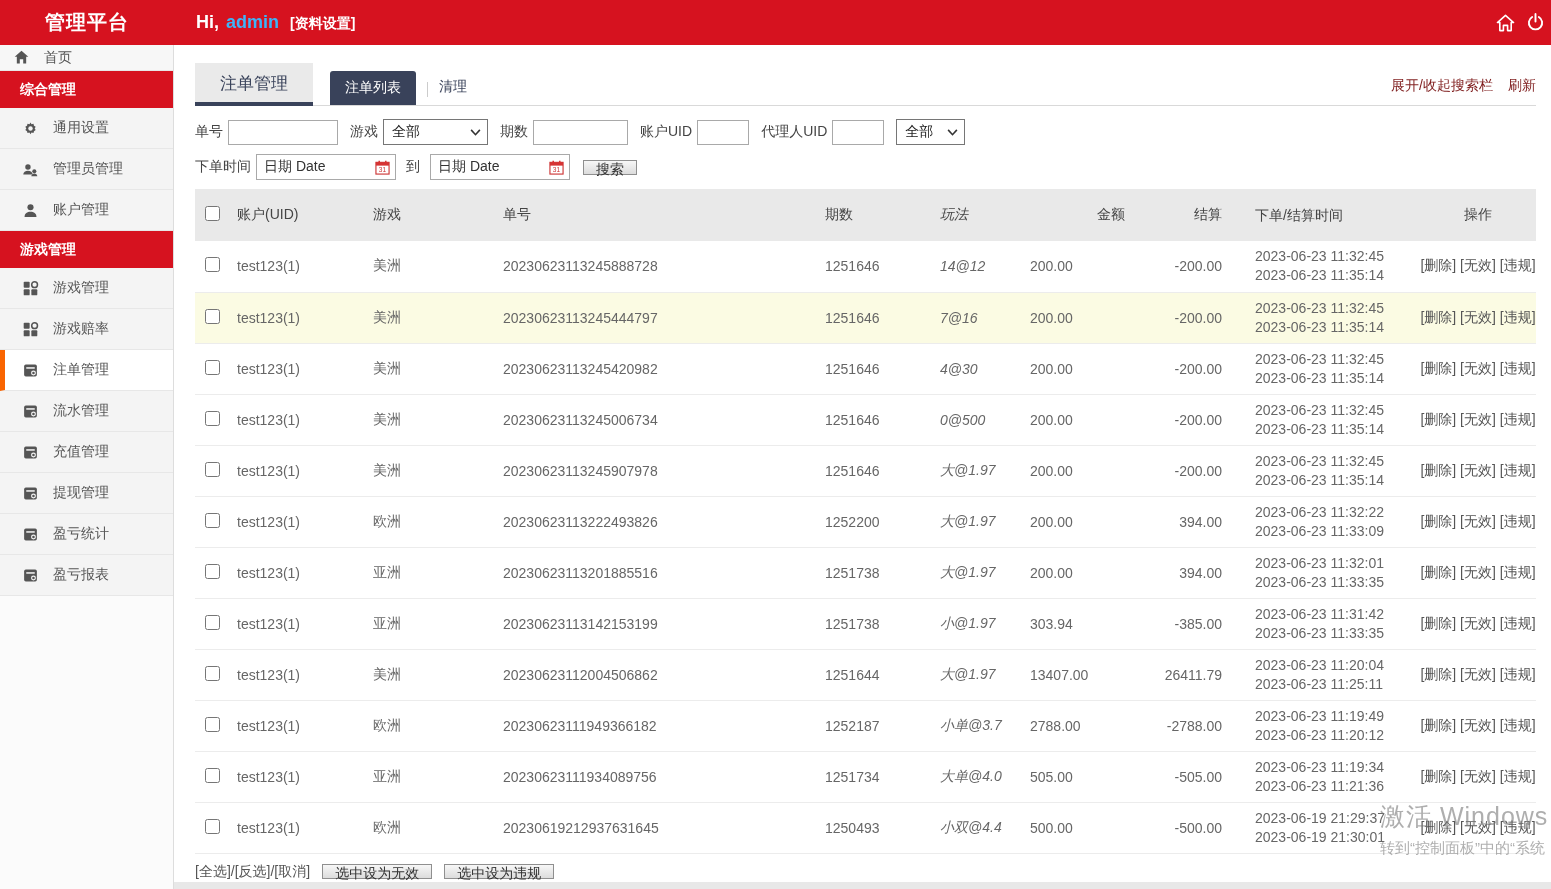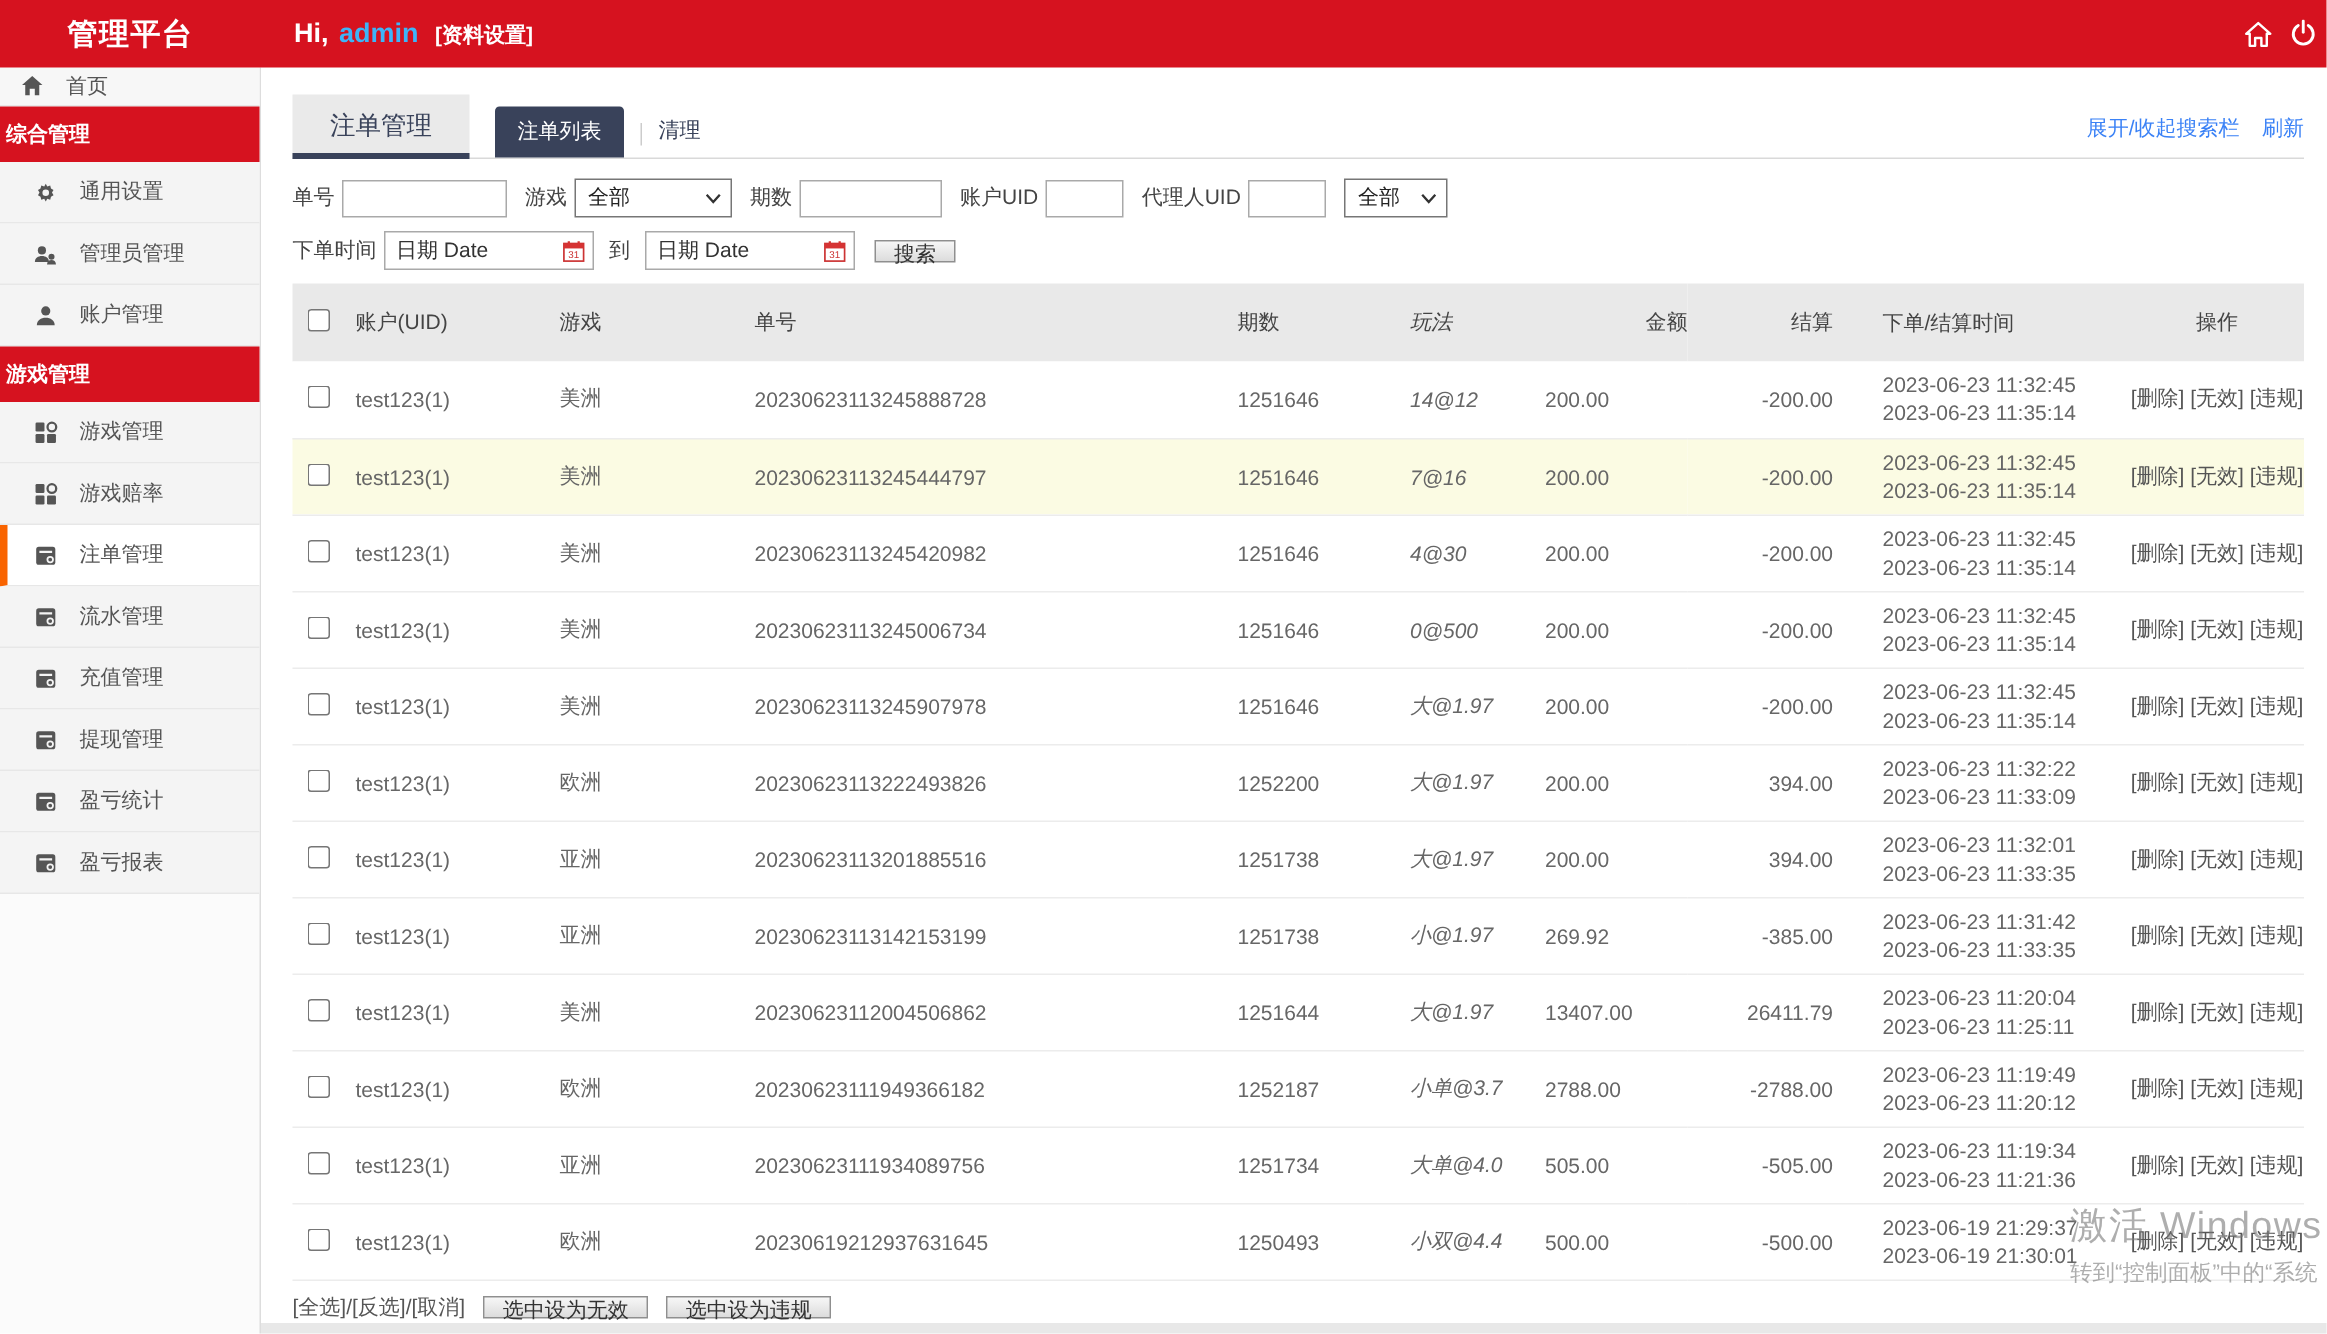--- a/index.html
+++ b/index.html
@@ -18,38 +18,38 @@
   .top-icons svg { display:block; cursor:pointer; }
 
   
   .sidebar { position:absolute; top:45px; left:0; width:174px; height:844px;
     background:#fbfbfb; border-right:1px solid #ddd; }
   .sb-item { height:41px; display:flex; align-items:center; gap:14px; padding-left:22px;
     background:#f4f4f4; border-bottom:1px solid #e7e7e7; color:#555; font-size:14px; cursor:pointer; }
   .sb-item .sb-icon { width:17px; height:17px; display:inline-flex; }
   .sb-item.active { background:#fff; border-left:5px solid #f96400; padding-left:17px; }
   .sb-section { height:37px; background:#d6121f; color:#fff; font-size:14px; font-weight:bold;
-    display:flex; align-items:center; padding-left:4px;text-align:center; }
+    display:flex; align-items:center; padding-left:20px;text-align:center; }
   .sb-item:first-child { height:26px; background:#f7f7f7;padding-left:13px; }
 
   
   .main { position:absolute; top:45px; left:174px; width:1377px; height:844px; background:#fff; }
   .inner { padding:18px 15px 0 21px; position:relative; height:100%; }
 
   
   .tabrow { display:flex; align-items:flex-end; border-bottom:1px solid #d9d9d9; height:43px; position:relative; }
   .page-title { background:#eaeaea; color:#39425a; font-size:17px; padding:9px 25px 7px;
     border-bottom:4px solid #39425a; margin-bottom:-1px; }
   .tabs { display:flex; align-items:flex-end; margin-left:17px; }
   .tab-active { background:#39425a; color:#fff; font-size:14px; padding:8px 15px 8px;
     border-radius:3px 3px 0 0; cursor:pointer; }
   .tab-sep { width:1px; height:15px; background:#ccc; margin:0 11px 8px; }
   .tab { color:#39425a; font-size:14px; padding-bottom:9px; cursor:pointer; }
   .tab-links { position:absolute; right:0; bottom:10px; display:flex; gap:15px; }
-  .tab-links span { color:#3b82f6; font-size:14px; cursor:pointer; }
+  .tab-links span { color:#7f1d1d; font-size:14px; cursor:pointer; }
 
   
   .filters { margin-top:13px; }
   .frow { display:flex; align-items:center; margin-bottom:9px; }
   .flabel { color:#444; font-size:14px; margin-right:5px; }
   .finput { height:25px; border:1px solid #a9a9a9; background:#fff; }
   .w110{width:110px;} .w95{width:95px;} .w52{width:52px;}
   .gap{margin-left:12px;}
   .select { height:26px; border:1px solid #767676; background:#fff; display:inline-flex;
     align-items:center; padding:0 6px 0 8px; font-size:14px; color:#222; cursor:pointer; gap:14px; }
@@ -433,21 +433,21 @@
             </td>
             <td class="c-ops"><span>[删除]</span> <span>[无效]</span> <span>[违规]</span></td>
           </tr>
           <tr>
             <td class="c-cb"><input type="checkbox" style=""></td>
             <td class="c-account">test123(1)</td>
             <td class="c-game">亚洲</td>
             <td class="c-order">20230623113142153199</td>
             <td class="c-period">1251738</td>
             <td class="c-play">小@1.97</td>
-            <td class="c-amount">269.92</td>
+            <td class="c-amount">303.94</td>
             <td class="c-settle">-385.00</td>
             <td class="c-time">
               <div>2023-06-23 11:31:42</div>
               <div>2023-06-23 11:33:35</div>
             </td>
             <td class="c-ops"><span>[删除]</span> <span>[无效]</span> <span>[违规]</span></td>
           </tr>
           <tr>
             <td class="c-cb"><input type="checkbox" style=""></td>
             <td class="c-account">test123(1)</td>

